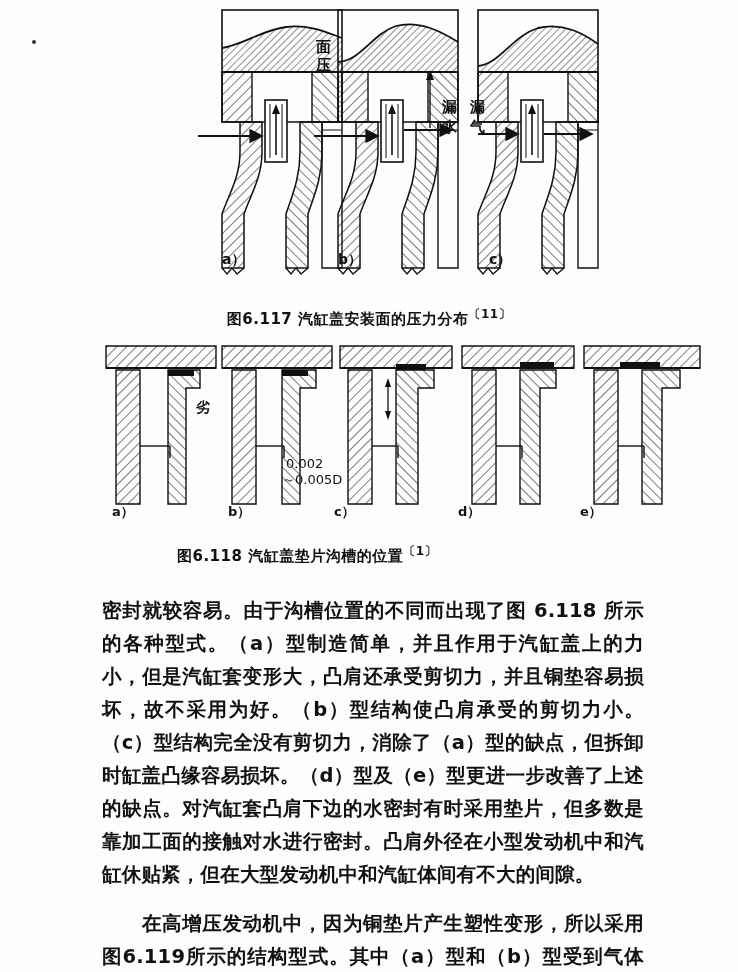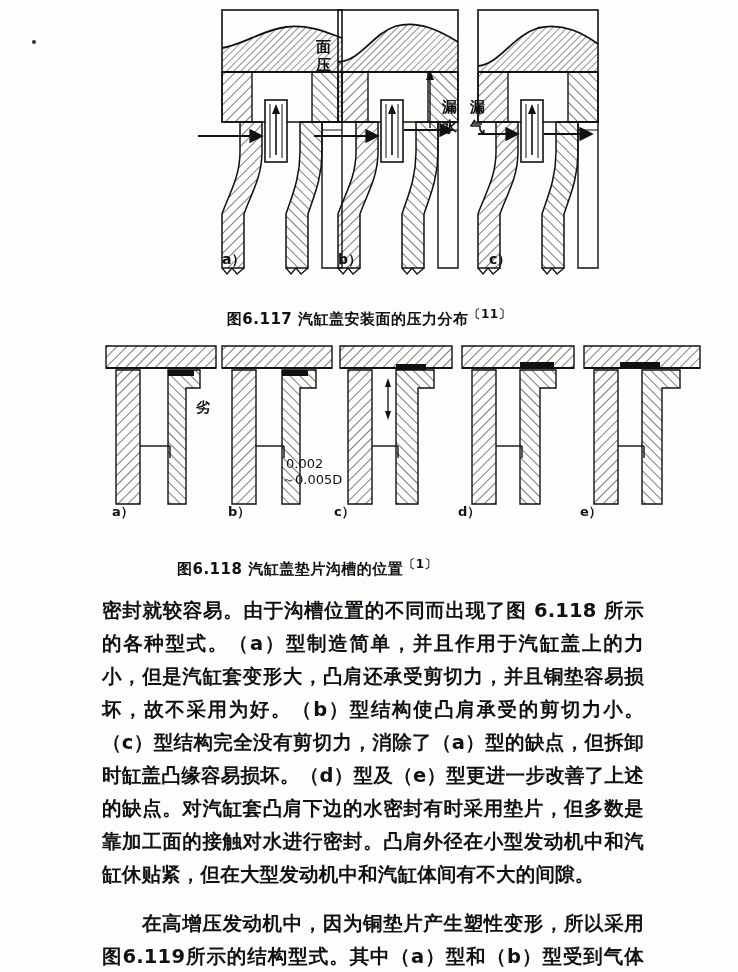--- a/index.html
+++ b/index.html
@@ -84,21 +84,21 @@
   .svg-wrap-2 {
     position: absolute;
     left: 0;
     top: 334px;
     width: 738px;
     height: 200px;
   }
   .cap2 {
     position: absolute;
     left: 0;
-    top: 552px;
+    top: 539px;
     width: 614px;
   }
 </style>
 </head>
 <body>
 
 <div class="page">
 
   <div class="margin-dot"></div>
 

